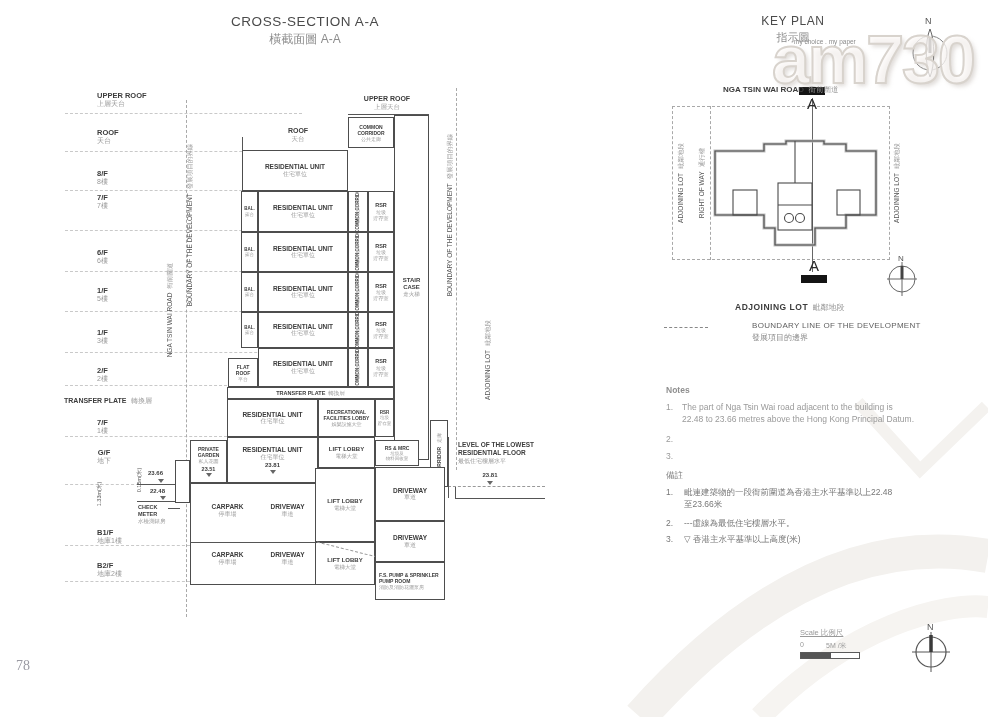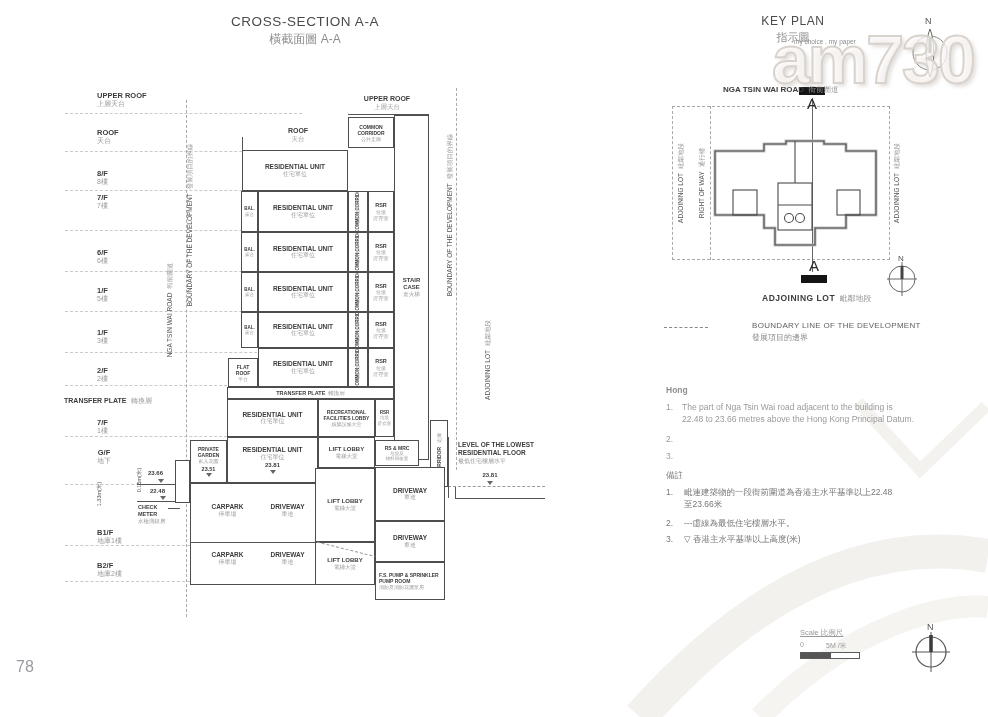--- a/index.html
+++ b/index.html
@@ -442,21 +442,21 @@
       <line x1="95" y1="11" x2="95" y2="53"></line>
     </g>
   </svg>
 
   <div class="vline" style="left:812px;top:98px;height:174px;border-left-color:#666;"></div>
   <div class="abs" style="left:799px;top:87px;width:26px;height:8px;background:#141414;"></div>
   <div class="abs ctr" style="left:799px;top:95px;width:26px;font-size:15px;color:#2a2a2a;">A</div>
   <div class="abs ctr" style="left:801px;top:257px;width:26px;font-size:15px;color:#2a2a2a;">A</div>
   <div class="abs" style="left:801px;top:275px;width:26px;height:8px;background:#141414;"></div>
 
-  <div class="abs" style="left:735px;top:287px;white-space:nowrap;margin-left:27px;">
+  <div class="abs" style="left:735px;top:296px;white-space:nowrap;">
     <span class="en fs85" style="letter-spacing:0.5px;">ADJOINING LOT</span>
     <span class="zh fs8">毗鄰地段</span>
   </div>
 
   <svg class="abs" style="left:885px;top:252px;" width="38" height="46" viewBox="0 0 38 46">
     <text x="13" y="9" font-size="8" fill="#555">N</text>
     <circle cx="17" cy="27" r="13" fill="none" stroke="#666" stroke-width="1"></circle>
     <line x1="2" y1="27" x2="32" y2="27" stroke="#666" stroke-width="1"></line>
     <line x1="17" y1="10" x2="17" y2="44" stroke="#666" stroke-width="1"></line>
     <line x1="17" y1="14" x2="17" y2="27" stroke="#444" stroke-width="3"></line>
@@ -468,21 +468,21 @@
     <path d="M27,16 C32,28 32,52 27,64 C22,52 22,28 27,16 Z" fill="#fff" stroke="#666" stroke-width="1"></path>
     <line x1="27" y1="24" x2="27" y2="40" stroke="#555" stroke-width="3"></line>
   </svg>
 
   <div class="hdashdark" style="left:664px;top:327px;width:44px;border-top-color:#888;"></div>
   <div class="abs" style="left:752px;top:320px;line-height:1.5;">
     <div class="fs8" style="color:#5f5f5f;letter-spacing:0.3px;">BOUNDARY LINE OF THE DEVELOPMENT</div>
     <div class="fs8" style="color:#8a8a8a;">發展項目的邊界</div>
   </div>
 
-  <div class="notesline" style="left:666px;top:384px;font-weight:bold;color:#8f8f8f;">Hong</div>
+  <div class="notesline" style="left:666px;top:384px;font-weight:bold;color:#8f8f8f;">Notes</div>
   <div class="notesline" style="left:666px;top:401px;">1.</div>
   <div class="notesline" style="left:682px;top:401px;width:300px;">
     <span>The part of Nga Tsin Wai road adjacent to the building is</span><br>
     <span>22.48 to 23.66 metres above the Hong Kong Principal Datum.</span>
   </div>
   <div class="notesline" style="left:666px;top:433px;">2.</div>
   <div class="notesline" style="left:666px;top:450px;">3.</div>
 
   <div class="noteszh" style="left:666px;top:469px;">備註</div>
   <div class="noteszh" style="left:666px;top:486px;">1.</div>
@@ -503,15 +503,15 @@
   </div>
 
   <svg class="abs" style="left:908px;top:618px;z-index:2;" width="48" height="58" viewBox="0 0 48 58">
     <text x="19" y="12" font-size="9" fill="#555">N</text>
     <circle cx="23" cy="34" r="15" fill="none" stroke="#555" stroke-width="1.2"></circle>
     <line x1="4" y1="34" x2="42" y2="34" stroke="#555" stroke-width="1"></line>
     <line x1="23" y1="14" x2="23" y2="54" stroke="#555" stroke-width="1"></line>
     <line x1="23" y1="17" x2="23" y2="34" stroke="#3a3a3a" stroke-width="3.5"></line>
   </svg>
 
-  <div class="abs" style="left:16px;top:658px;font-size:16px;color:#9a9aa2;">78</div>
+  <div class="abs" style="left:16px;top:658px;font-size:14px;color:#9a9aa2;font-family:Liberation Serif, serif;">78</div>
 
 </div>
 
 </body></html>

